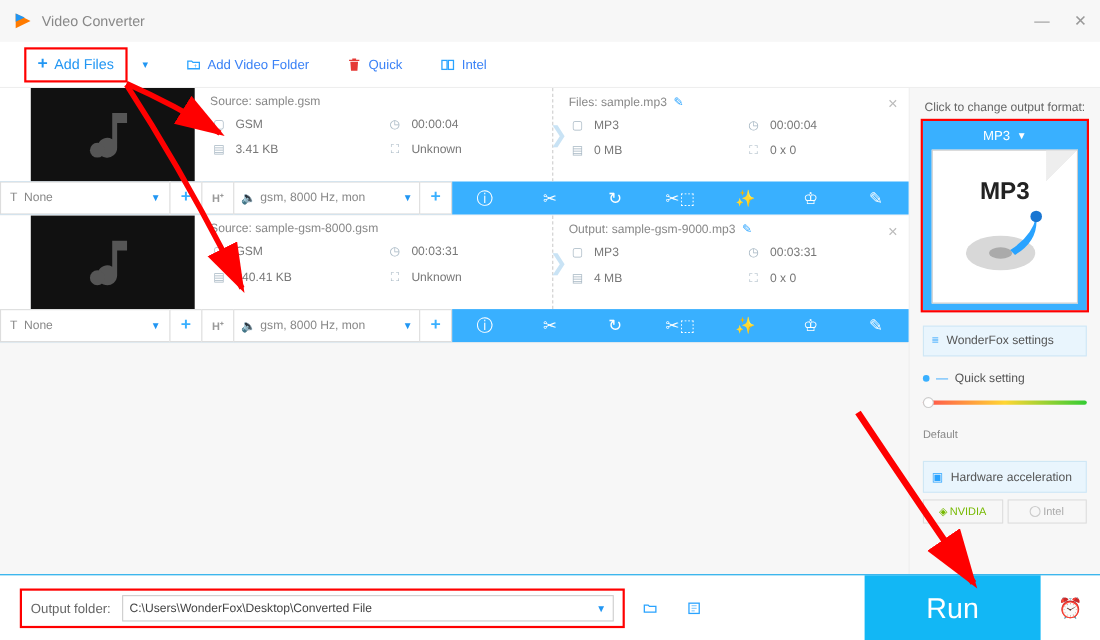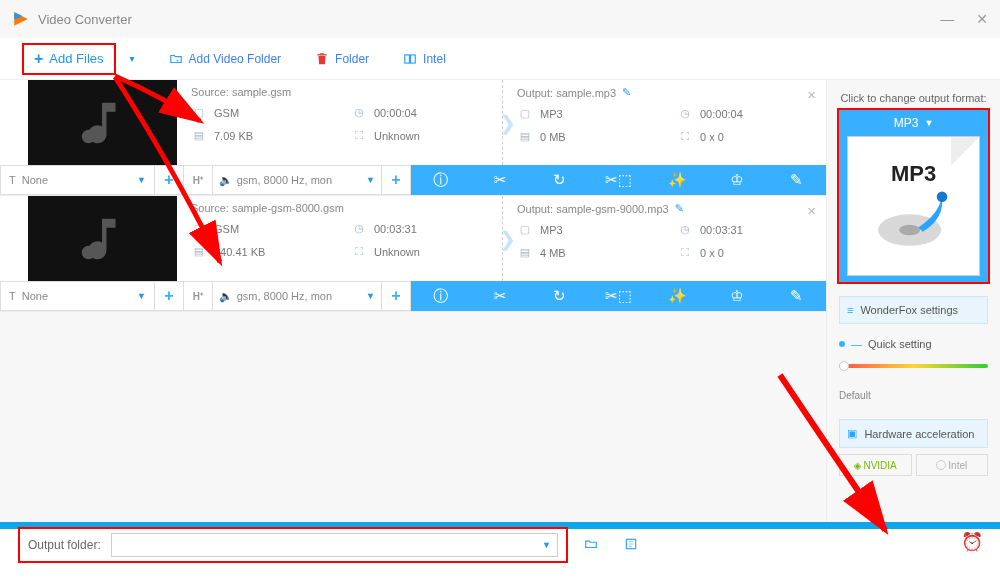--- a/index.html
+++ b/index.html
@@ -67,21 +67,21 @@
 .slider { margin-top:14px; height:4px; background:linear-gradient(to right,#ff4d4d,#ffd633,#33cc33); border-radius:2px; position:relative;}
 .slider .knob { position:absolute; left:0; top:-3px; width:10px; height:10px; border-radius:50%; background:#fff; border:1px solid #ccc;}
 .sliderlbl { font-size:10px; color:#888; margin-top:22px;}
 .hwbtn { margin-top:18px; background:#e9f5fd; border:1px solid #cfe7f5; padding:7px; font-size:11px; display:flex; align-items:center; gap:7px; color:#555; cursor:pointer;}
 .chips { margin-top:6px; display:flex; gap:4px;}
 .chip { flex:1; height:22px; border:1px solid #ddd; display:flex; align-items:center; justify-content:center; font-size:10px;}
 .chip.nv { color:#76b900;}
 .chip.it { color:#aaa;}
 
 
-.bottombar { height:60px; background:#fff; border-top:7px solid #0ea5e9; display:flex; align-items:flex-start; padding:0 20px; gap:10px; position:relative;}
+.bottombar { height:60px; background:#fff; border-top:1px solid #0ea5e9; display:flex; align-items:center; padding:0 20px; gap:10px; position:relative;}
 .outwrap { outline:2px solid red; display:flex; align-items:center; padding:4px 8px; gap:10px; flex:0 0 546px;}
 .outwrap label { font-size:12px; color:#666;}
 .outwrap .pathbox { flex:1; border:1px solid #ccc; height:24px; display:flex; align-items:center; padding:0 6px; font-size:11px; color:#444; background:#fff;}
 .outwrap .pathbox .ddl { margin-left:auto; color:#2196f3; font-size:9px;}
 .bticon { width:30px; height:30px; display:flex; align-items:center; justify-content:center; color:#29a3ff; cursor:pointer; font-size:16px;}
 .spacer { flex:1;}
 .runbtn { width:160px; height:60px; margin:-0 -20px 0 0; margin-right:0; background:#12b7f5; color:#fff; font-size:26px; display:flex; align-items:center; justify-content:center; cursor:pointer; position:absolute; right:54px; top:0;}
 .alarm { position:absolute; right:14px; width:26px; height:26px; color:#29a3ff; font-size:18px; display:flex;align-items:center;justify-content:center; cursor:pointer;}
 
 
@@ -120,21 +120,21 @@
           </svg>
         </span>
       <span>Add Video Folder</span>
     </div>
     <div class="tool">
       <span class="icon">
           <svg class="ico16" viewBox="0 0 24 24">
             <path fill="#e53935" d="M6 7h12l-1 14H7zM4 4h16v2H4zM9 2h6v2H9z"></path>
           </svg>
         </span>
-      <span>Folder</span>
+      <span>Quick</span>
     </div>
     <div class="tool">
       <span class="icon">
           <svg class="ico16" viewBox="0 0 24 24">
             <rect x="3" y="5" width="8" height="14" fill="none" stroke="#29a3ff" stroke-width="2"></rect>
             <rect x="13" y="5" width="8" height="14" fill="none" stroke="#29a3ff" stroke-width="2"></rect>
           </svg>
         </span>
       <span>Intel</span>
     </div>
@@ -160,32 +160,32 @@
                   <span>GSM</span>
                 </div>
               <div class="cell w2">
                   <span class="ico">◷</span>
                   <span>00:00:04</span>
                 </div>
             </div>
             <div class="inforow">
               <div class="cell w1">
                   <span class="ico">▤</span>
-                  <span>7.09 KB</span>
+                  <span>3.41 KB</span>
                 </div>
               <div class="cell w2">
                   <span class="ico">⛶</span>
                   <span>Unknown</span>
                 </div>
             </div>
             <span class="arrowmid">❯</span>
           </div>
           <div class="outcol">
             <div class="outhdr">
-                <span>Output: sample.mp3</span>
+                <span>Files: sample.mp3</span>
                 <span class="editicon">✎</span>
               </div>
             <div class="inforow">
               <div class="cell w1">
                   <span class="ico">▢</span>
                   <span>MP3</span>
                 </div>
               <div class="cell w2">
                   <span class="ico">◷</span>
                   <span>00:00:04</span>
@@ -362,35 +362,39 @@
             <span>Intel</span>
           </div>
       </div>
     </div>
   </div>
 
   <div class="bottombar">
     <div class="outwrap">
       <label>Output folder:</label>
       <div class="pathbox">
+        <span>C:\Users\WonderFox\Desktop\Converted File</span>
         <span class="ddl">▼</span>
       </div>
     </div>
     <div class="bticon">
         <svg class="ico16" viewBox="0 0 24 24" width="20" height="20">
           <path fill="none" stroke="#29a3ff" stroke-width="2" d="M3 7h6l2 2h10v9H3z"></path>
         </svg>
       </div>
     <div class="bticon">
         <svg class="ico16" viewBox="0 0 24 24" width="20" height="20">
           <rect x="4" y="4" width="16" height="16" fill="none" stroke="#29a3ff" stroke-width="2"></rect>
           <path stroke="#29a3ff" d="M8 8h8M8 12h8M8 16h5"></path>
         </svg>
       </div>
     <div class="spacer"></div>
+    <div class="runbtn">
+        <span>Run</span>
+      </div>
     <div class="alarm">⏰</div>
   </div>
 
   <svg class="redarrow" style="left:105px; top:66px;" width="120" height="80">
       <defs>
         <marker id="ah1" markerWidth="10" markerHeight="10" refX="8" refY="3" orient="auto">
           <path d="M0,0 L0,6 L9,3 z" fill="red"></path>
         </marker>
       </defs>
       <path d="M10 10 Q55 30 95 55" stroke="red" stroke-width="5" fill="none" marker-end="url(#ah1)"></path>

